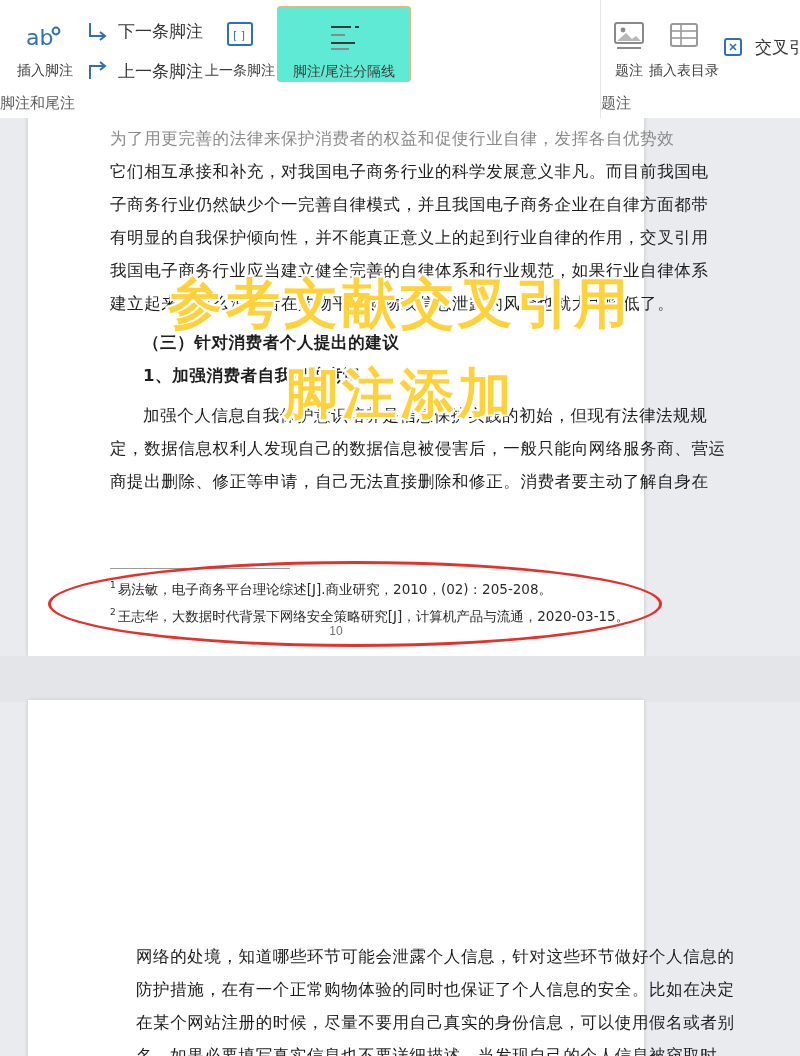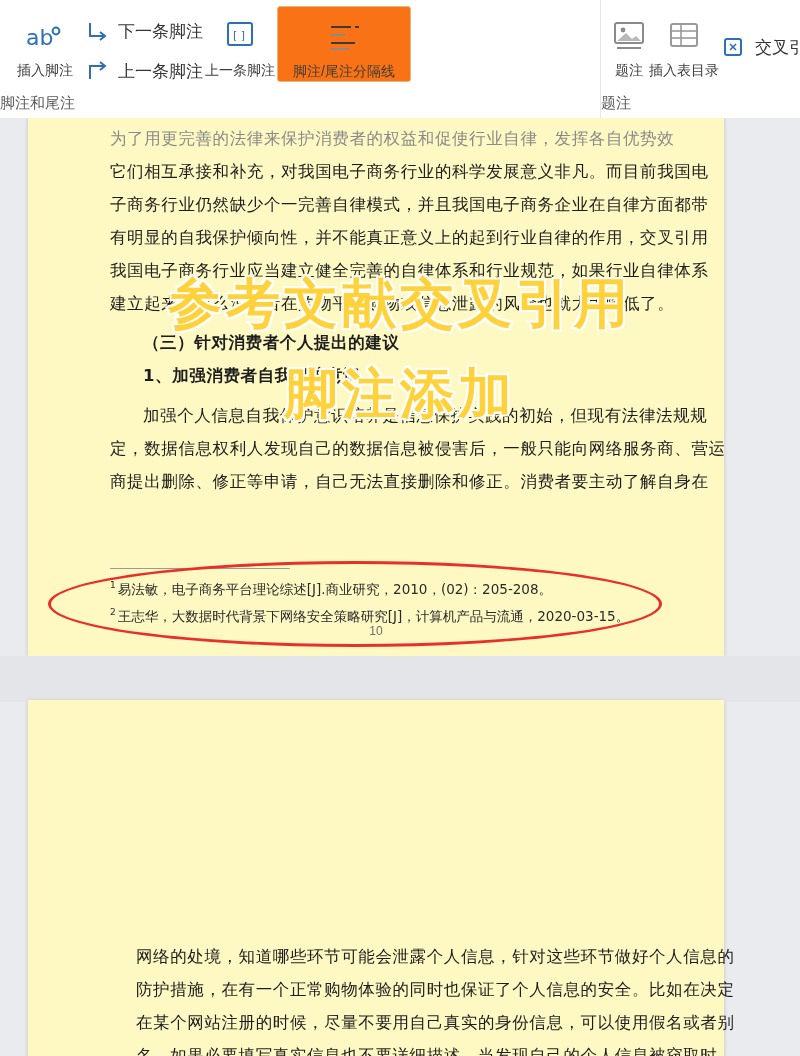--- a/index.html
+++ b/index.html
@@ -88,21 +88,21 @@
     cursor: default;
   }
   .small-btn .slabel {
     font-size: 17px;
     color: #333333;
     white-space: nowrap;
   }
 
   
   .toggled {
-    background: #f97316;
+    background: #5eead4;
     border: 1px solid #e8b678;
     border-radius: 3px;
   }
 
   
   .ic {
     width: 30px; height: 30px;
     display: inline-flex;
     align-items: center;
     justify-content: center;
@@ -114,22 +114,22 @@
     position: absolute;
     top: 118px; left: 0;
     width: 800px;
     height: 938px;
     background: #e9ebee;
     overflow: hidden;
   }
   .page {
     position: absolute;
     left: 28px;
-    width: 696px;
-    background: #fef9c3;
+    width: 616px;
+    background: #ffffff;
     box-shadow: 0 1px 4px rgba(0,0,0,0.18);
   }
   .page1 { top: -2px; height: 540px; }
   .page2 { top: 582px; height: 480px; }
   .gaptop {
     position: absolute;
     left: 0; top: 538px;
     width: 800px; height: 46px;
     background: #e3e5e9;
   }

